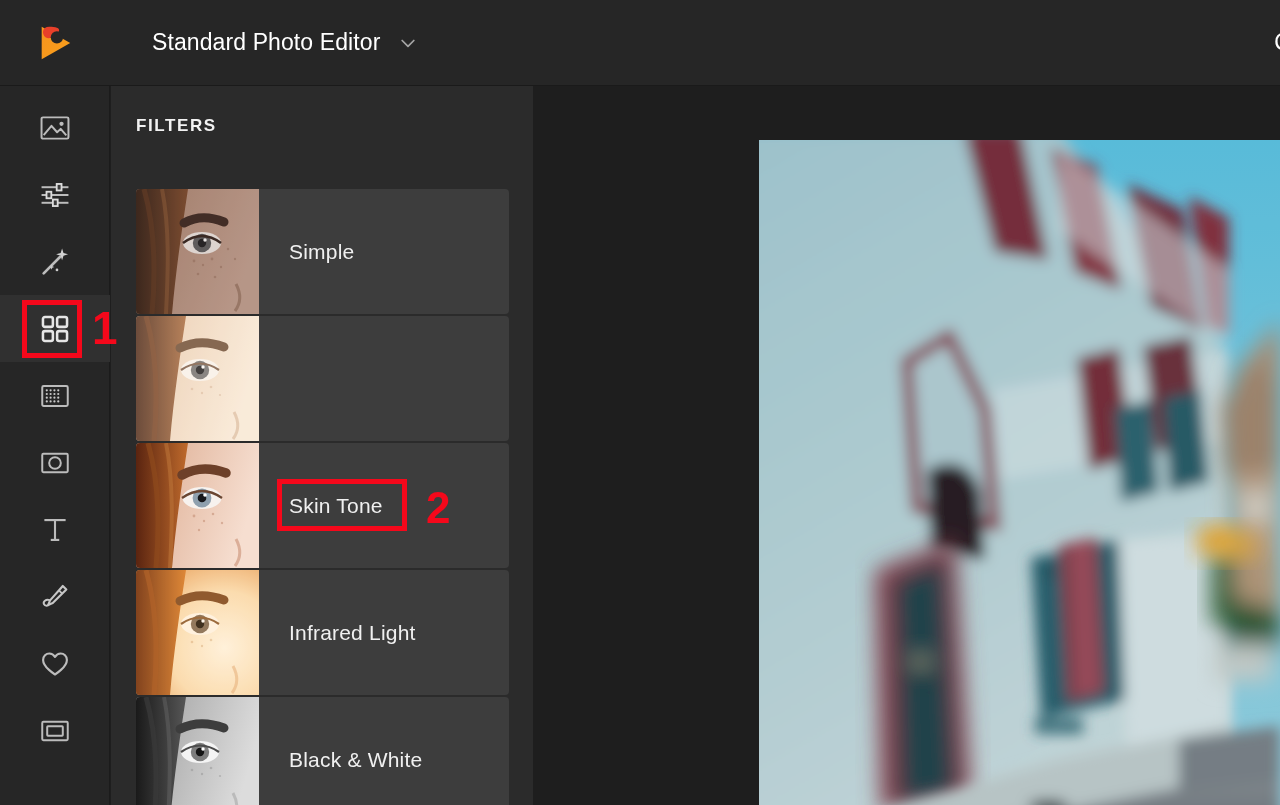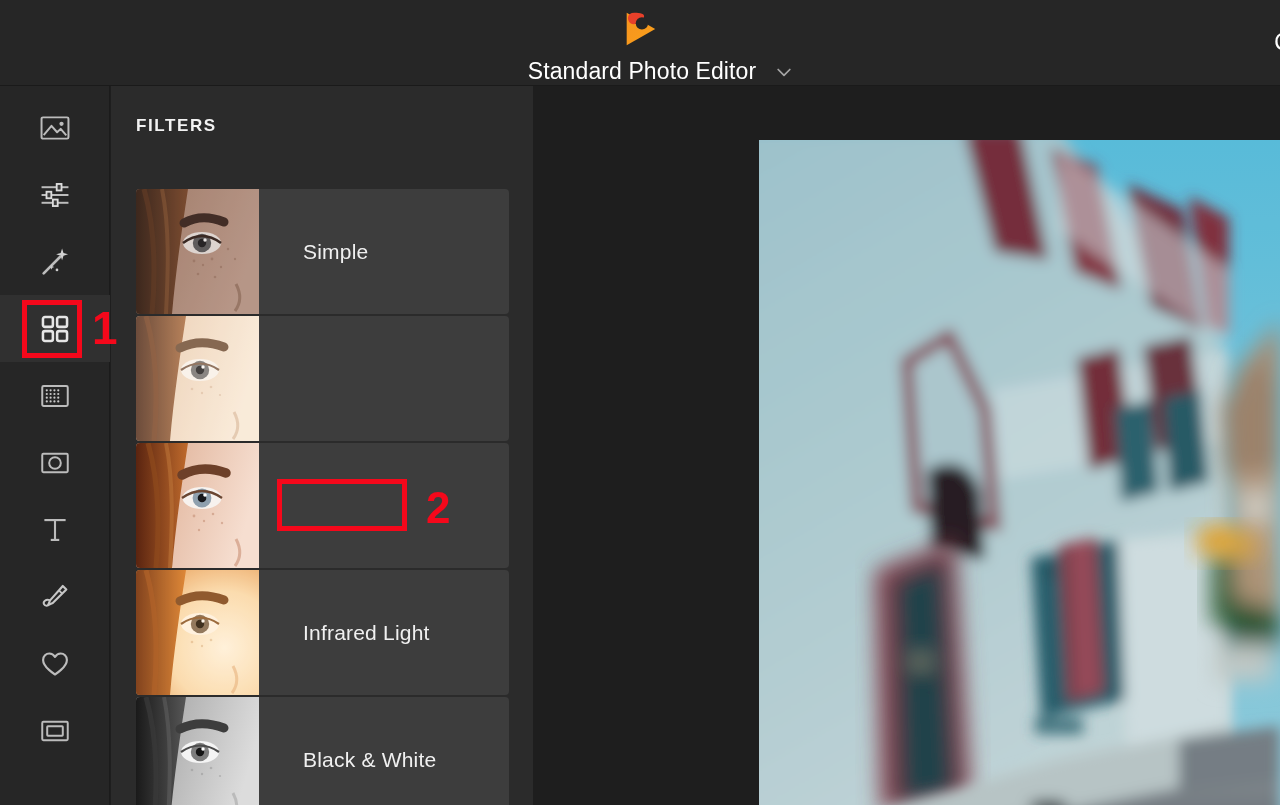--- a/index.html
+++ b/index.html
@@ -24,21 +24,20 @@
   
   .header {
     position: absolute;
     left: 0; top: 0;
     width: 1280px;
     height: 86px;
     background: #262626;
     border-bottom: 1px solid #1a1a1a;
     display: flex;
     align-items: center;
-    flex-direction: column;
   }
   .logo-wrap {
     width: 110px;
     height: 86px;
     display: flex;
     align-items: center;
     justify-content: center;
   }
   .logo {
     width: 38px; height: 38px;
@@ -153,21 +152,21 @@
     background: #3a2a22;
   }
   .filter-thumb .face {
     position: absolute;
     inset: 0;
   }
   .filter-label-wrap {
     flex: 1;
     display: flex;
     align-items: center;
-    padding-left: 44px;
+    padding-left: 30px;
   }
   .filter-label {
     color: #f0f0f0;
     font-size: 21px;
     font-weight: 400;
     letter-spacing: 0.2px;
     white-space: nowrap;
   }
 
   
@@ -449,20 +448,23 @@
             <path d="M100 96 Q108 111 99 123" stroke="#c98f74" stroke-width="3" fill="none" opacity="0.6"></path>
             <g fill="#b5785c" opacity="0.42">
               <circle cx="58" cy="73" r="1.4"></circle>
                 <circle cx="68" cy="78" r="1.2"></circle>
               <circle cx="77" cy="71" r="1.3"></circle>
                 <circle cx="86" cy="80" r="1.2"></circle>
               <circle cx="63" cy="87" r="1.2"></circle>
             </g>
           </svg>
         </div>
+        <div class="filter-label-wrap">
+          <span class="filter-label">Skin Tone</span>
+        </div>
       </div>
 
       <div class="filter-row">
         <div class="filter-thumb">
           <svg class="face" viewBox="0 0 123 125" preserveAspectRatio="xMidYMid slice">
             <defs>
               <radialGradient id="skinI" cx="0.72" cy="0.62" r="0.75">
                 <stop offset="0%" stop-color="#fff9ec"></stop>
                   <stop offset="60%" stop-color="#fbe0b8"></stop>
                 <stop offset="100%" stop-color="#e9a86a"></stop>

